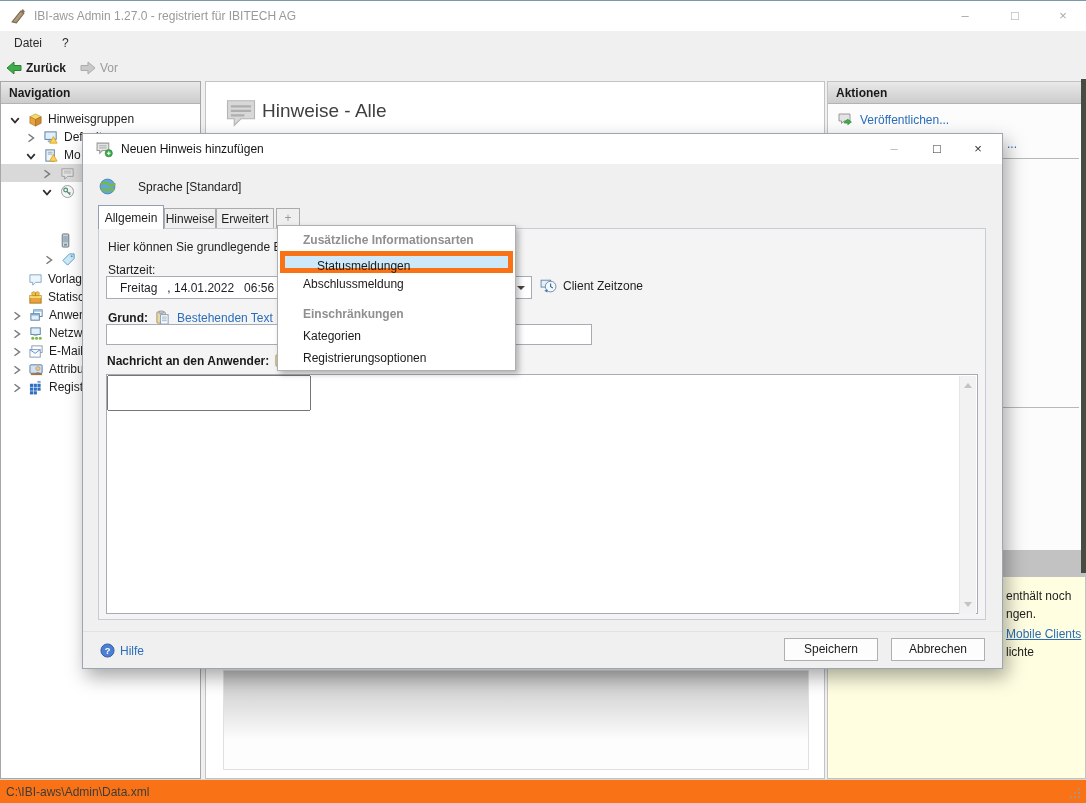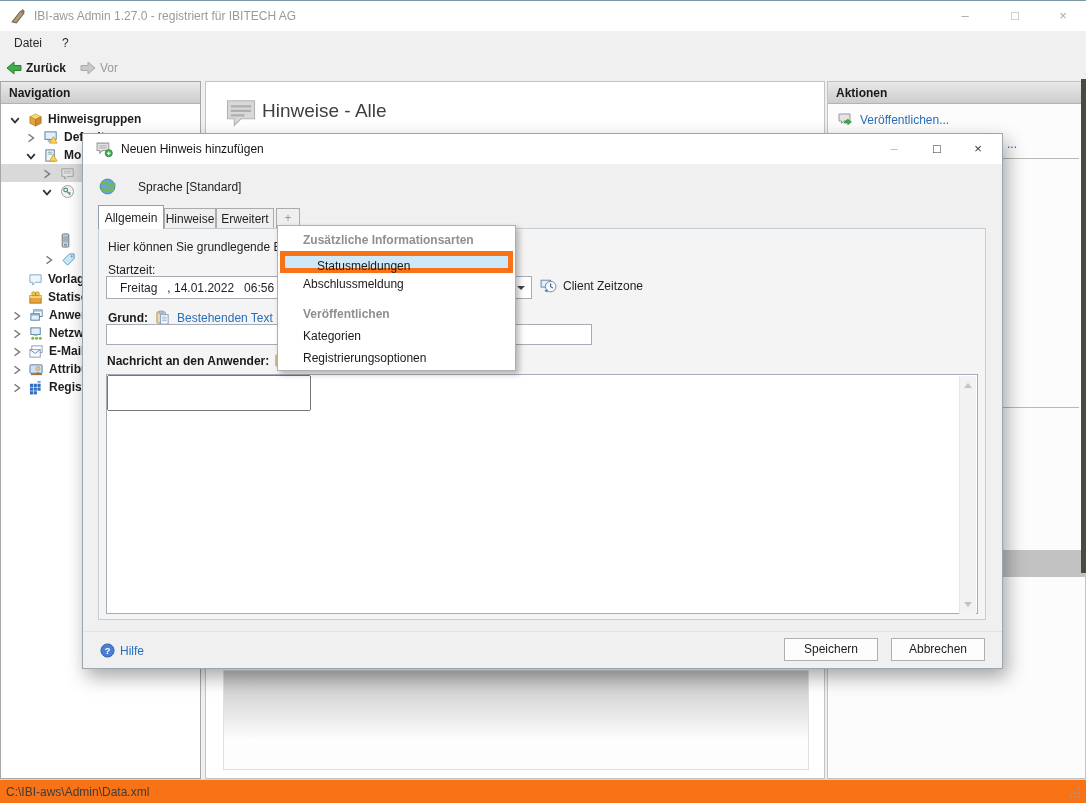--- a/index.html
+++ b/index.html
@@ -17,21 +17,21 @@
   .toolbar { left:0; top:55px; width:1086px; height:23px; background:#f0f0f0; }
   .tbtn { position:absolute; top:2px; height:19px; display:flex; align-items:center; gap:4px;text-align:right; }
   .tbtn .lbl-back { font-weight:700; color:#1e1e1e; }
   .tbtn .lbl-fwd { color:#9b9b9b; }
 
   .panel-hdr { background:linear-gradient(#e9e9e9,#cccccc); border-bottom:1px solid #b3b3b3; font-weight:700; color:#1a1a1a; padding:4px 8px 0 8px; height:22px; }
 
   
   .nav { left:0; top:80px; width:201px; height:698px; background:#ffffff; border:1px solid #a7a7a7; }
   .trow { position:absolute; height:18px; width:199px; display:flex; align-items:center; }
-  .trow .tlabel { margin-left:4px; white-space:nowrap;font-weight:bold; }
+  .trow .tlabel { margin-left:4px; white-space:nowrap; }
   .trow.sel { background:#d9d9d9; }
   .chev { position:absolute; width:10px; height:10px; }
   .ticon { position:absolute; width:15px; height:15px; }
 
   
   .content { left:205px; top:80px; width:620px; height:698px; background:#ffffff; border:1px solid #c3c3c3; }
   .content .ctitle { position:absolute; left:56px; top:18px; font-size:19px; color:#3f3f3f; }
   .inset { position:absolute; left:17px; top:588px; width:586px; height:100px; border:1px solid #e0e0e0; background:linear-gradient(#c4c4c4,#fdfdfd 70%); }
 
   
@@ -300,20 +300,26 @@
       <svg width="16" height="16" viewBox="0 0 16 16">
           <path d="M1 2h11v7H6l-2.5 2.5V9H1z" fill="#e4e4e4" stroke="#9a9a9a"></path>
           <path d="M8 10l4-3 4 3-4 3v-1.8H8z" fill="#3fae49" stroke="#2c8036" stroke-width=".7" transform="translate(-1,1) scale(0.9)"></path>
         </svg>
       <span class="link">Veröffentlichen...</span>
     </div>
     <span class="abs link" style="left:179px;top:55px">...</span>
     <div class="sep" style="left:8px;top:76px;width:243px"></div>
     <div class="sep" style="left:8px;top:325px;width:243px"></div>
     <div class="graygap" style="top:468px;height:27px"></div>
+    <div class="note">
+      <div style="top:12px">enthält noch</div>
+      <div style="top:30px">ngen.</div>
+      <div style="top: 50px; color: rgb(42, 110, 187); text-decoration: underline;" class="link" style2="">Mobile Clients</div>
+      <div style="top:68px">lichte</div>
+    </div>
   </div>
 
   <div class="abs desktop-edge"></div>
 
   <div class="abs statusbar">
     <span class="path">C:\IBI-aws\Admin\Data.xml</span>
     <svg class="abs" style="left:1068px;top:6px" width="14" height="14" viewBox="0 0 14 14">
         <circle cx="11" cy="3" r="1" fill="#9a9a9a"></circle>
         <circle cx="11" cy="7" r="1" fill="#9a9a9a"></circle>
         <circle cx="11" cy="11" r="1" fill="#9a9a9a"></circle>
@@ -416,18 +422,18 @@
       </div>
       <div class="btn" style="left:701px;top:6px">Speichern</div>
       <div class="btn" style="left:808px;top:6px">Abbrechen</div>
     </div>
   </div>
 
   <div class="abs popup">
     <div class="mi hdr">Zusätzliche Informationsarten</div>
     <div class="mi selected">Statusmeldungen</div>
     <div class="mi">Abschlussmeldung</div>
-    <div class="mi hdr gap">Veröffentlichen</div>
+    <div class="mi hdr gap">Einschränkungen</div>
     <div class="mi">Kategorien</div>
     <div class="mi">Registrierungsoptionen</div>
   </div>
 
 </div>
 
 </body></html>

